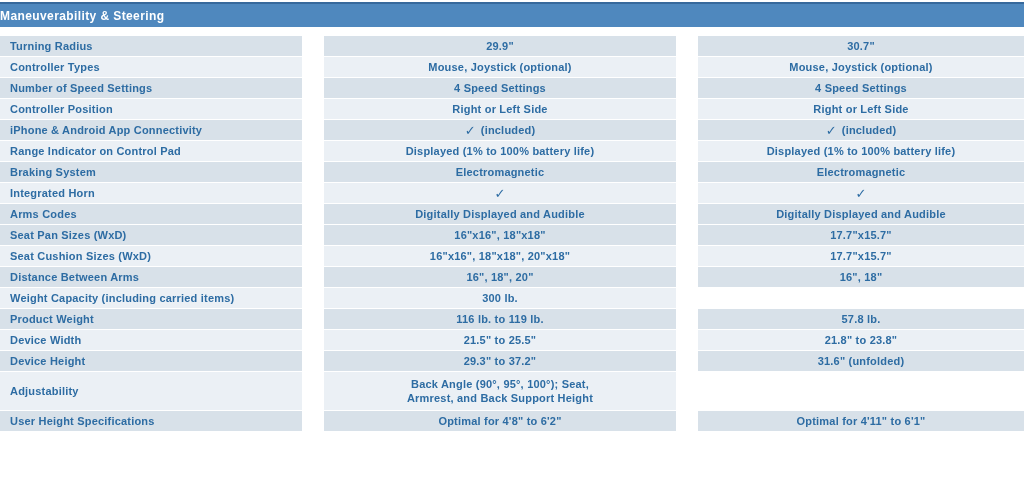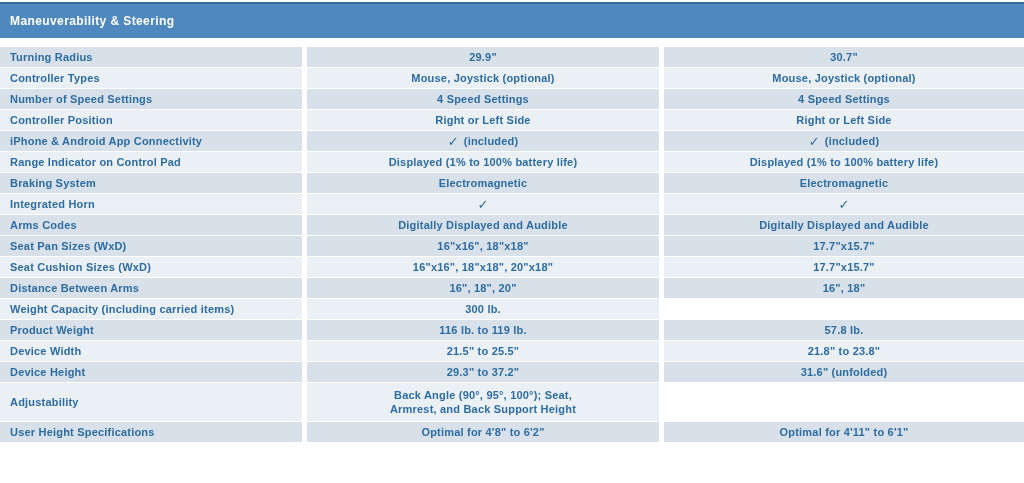--- a/index.html
+++ b/index.html
@@ -15,37 +15,36 @@
   body {
     width: 1024px;
     height: 483px;
     background: var(--page-bg);
     font-family: "Liberation Sans", sans-serif;
     overflow: hidden;
   }
   .spec-table { width: 1024px; padding-top: 2px; }
   .section-header {
     width: 100%;
-    height: 36px;
+    height: 25px;
     background: var(--header-bg);
     border-top: 2px solid var(--header-top);
     color: var(--header-text);
     font-size: 12px;
     font-weight: bold;
     letter-spacing: 0.4px;
     display: flex;
     align-items: center;
-    padding-left: 10px;
   }
   .section-header.first { margin-bottom: 9px; }
   .section-header.second { margin-top: 8px; margin-bottom: 7px; }
   .row {
     display: grid;
     grid-template-columns: 302px 352px 1fr;
-    column-gap: 5px;
+    column-gap: 22px;
     margin-bottom: 1px;
   }
   .cell {
     min-height: 20px;
     display: flex;
     align-items: center;
     font-size: 11px;
     font-weight: bold;
     letter-spacing: 0.2px;
     color: var(--text);

